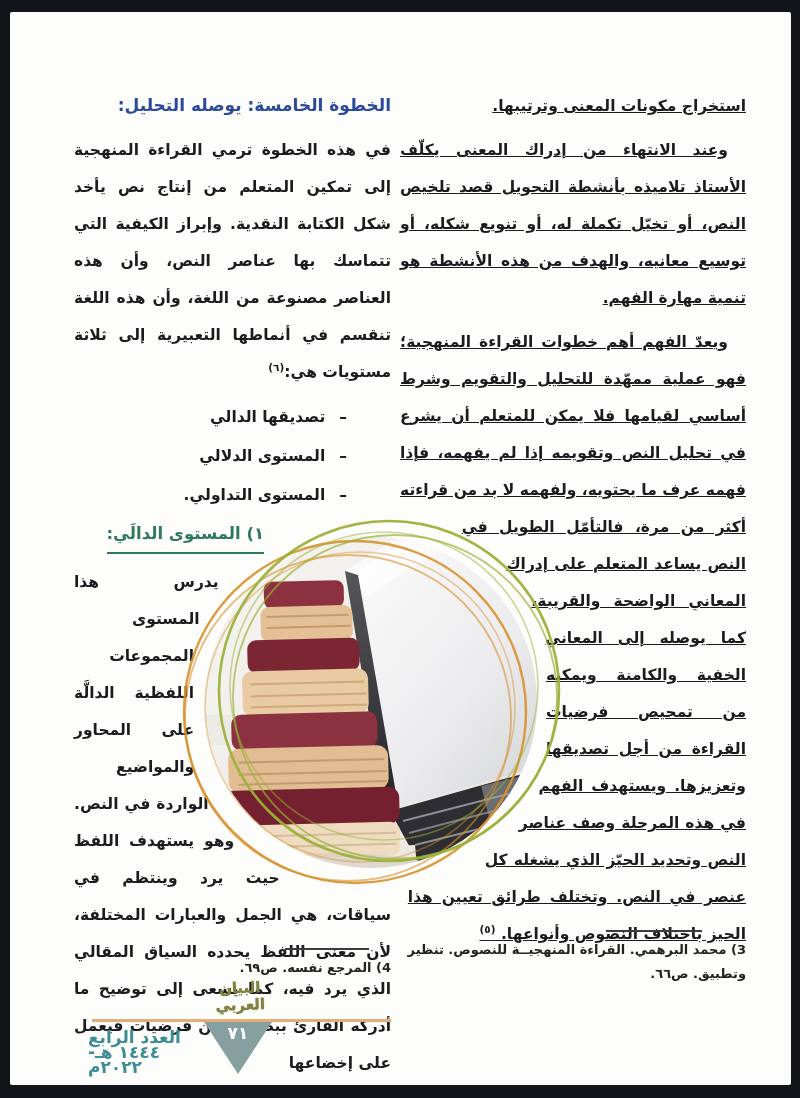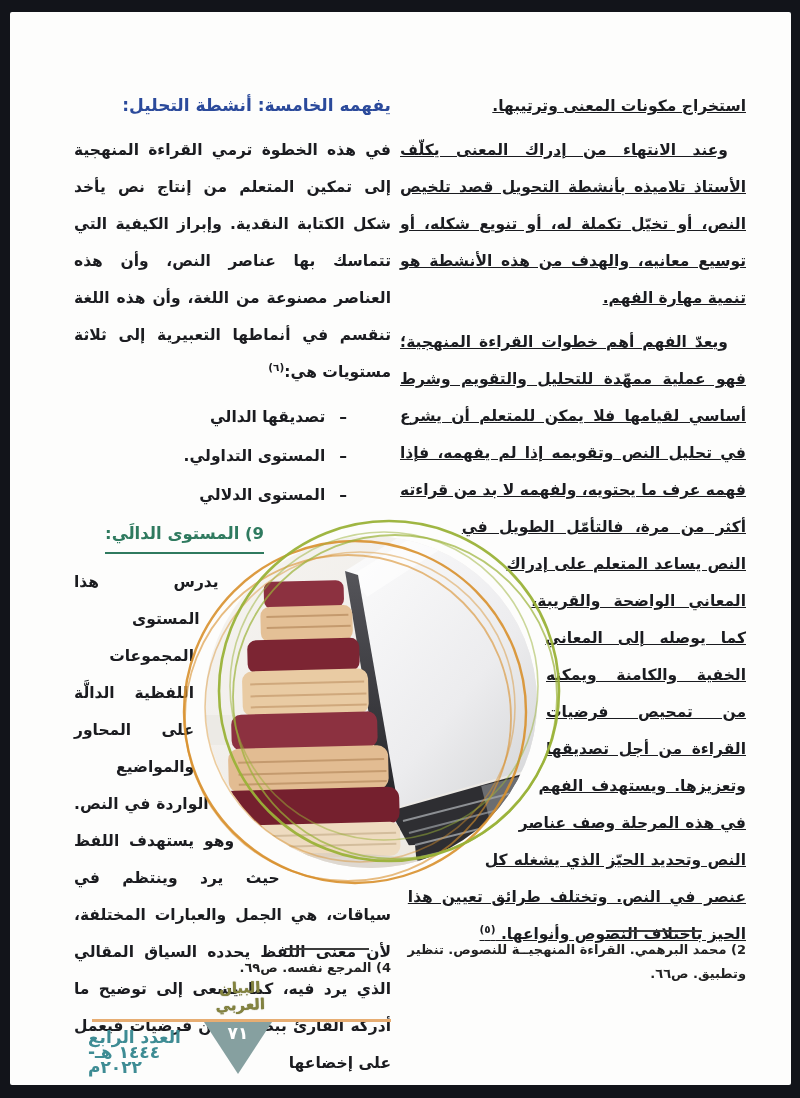--- a/index.html
+++ b/index.html
@@ -60,34 +60,34 @@
 
   <div class="col" id="col-right">
     <div class="float-left-circle"></div>
     <p>استخراج مكونات المعنى وترتيبها.</p>
     <p class="indent">وعند الانتهاء من إدراك المعنى يكلّف الأستاذ تلاميذه بأنشطة التحويل قصد تلخيص النص، أو تخيّل تكملة له، أو تنويع شكله، أو توسيع معانيه، والهدف من هذه الأنشطة هو تنمية مهارة الفهم.</p>
     <p class="indent"><span>ويعدّ الفهم أهم خطوات القراءة المنهجية؛ فهو عملية ممهّدة للتحليل والتقويم وشرط أساسي لقيامها فلا يمكن للمتعلم أن يشرع في تحليل النص وتقويمه إذا لم يفهمه، فإذا فهمه عرف ما يحتويه، ولفهمه لا بد من قراءته أكثر من مرة، فالتأمّل الطويل في النص يساعد المتعلم على إدراك المعاني الواضحة والقريبة، كما يوصله إلى المعاني الخفية والكامنة ويمكنه من تمحيص فرضيات القراءة من أجل تصديقها وتعزيزها. ويستهدف الفهم في هذه المرحلة وصف عناصر النص وتحديد الحيّز الذي يشغله كل عنصر في النص. وتختلف طرائق تعيين هذا الحيز باختلاف النصوص وأنواعها.</span> <sup class="ref">(٥)</sup></p>
   </div>
 
   <div class="col" id="col-left">
     <div class="float-right-circle"></div>
-    <h3 class="h-blue">يفهمه الخامسة: أنشطة التحليل:</h3>
+    <h3 class="h-blue">الخطوة الخامسة: يوصله التحليل:</h3>
     <p><span>في هذه الخطوة ترمي القراءة المنهجية إلى تمكين المتعلم من إنتاج نص يأخد شكل الكتابة النقدية. وإبراز الكيفية التي تتماسك بها عناصر النص، وأن هذه العناصر مصنوعة من اللغة، وأن هذه اللغة تنقسم في أنماطها التعبيرية إلى ثلاثة مستويات هي:</span><sup class="ref">(٦)</sup></p>
     <ul class="dash-list">
       <li><span class="dash">–</span><span>تصديقها الدالي</span></li>
+      <li><span class="dash">–</span><span>المستوى الدلالي</span></li>
       <li><span class="dash">–</span><span>المستوى التداولي.</span></li>
-      <li><span class="dash">–</span><span>المستوى الدلالي</span></li>
     </ul>
-    <h4 class="h-green"><span class="underlined">9) المستوى الدالَي:</span></h4>
+    <h4 class="h-green"><span class="underlined">١) المستوى الدالَي:</span></h4>
     <p>يدرس هذا المستوى المجموعات اللفظية الدالَّة على المحاور والمواضيع الواردة في النص. وهو يستهدف اللفظ حيث يرد وينتظم في سياقات، هي الجمل والعبارات المختلفة، لأن معنى اللفظ يحدده السياق المقالي الذي يرد فيه، كما يسعى إلى توضيح ما أدركه القارئ ببصيرته من فرضيات فيعمل على إخضاعها</p>
   </div>
 
   <div class="footnote" id="footnote-right">
     <div class="fn-sep"></div>
-    <div>2) محمد البرهمي. القراءة المنهجيــة للنصوص. تنظير وتطبيق. ص٦٦.</div>
+    <div>3) محمد البرهمي. القراءة المنهجيــة للنصوص. تنظير وتطبيق. ص٦٦.</div>
   </div>
   <div class="footnote" id="footnote-left">
     <div class="fn-sep"></div>
     <div>4) المرجع نفسه. ص٦٩.</div>
   </div>
 
   <svg id="photo" viewBox="0 0 372 372" xmlns="http://www.w3.org/2000/svg">
     <defs>
       <clipPath id="circ">
           <circle cx="186" cy="187" r="166"></circle>

